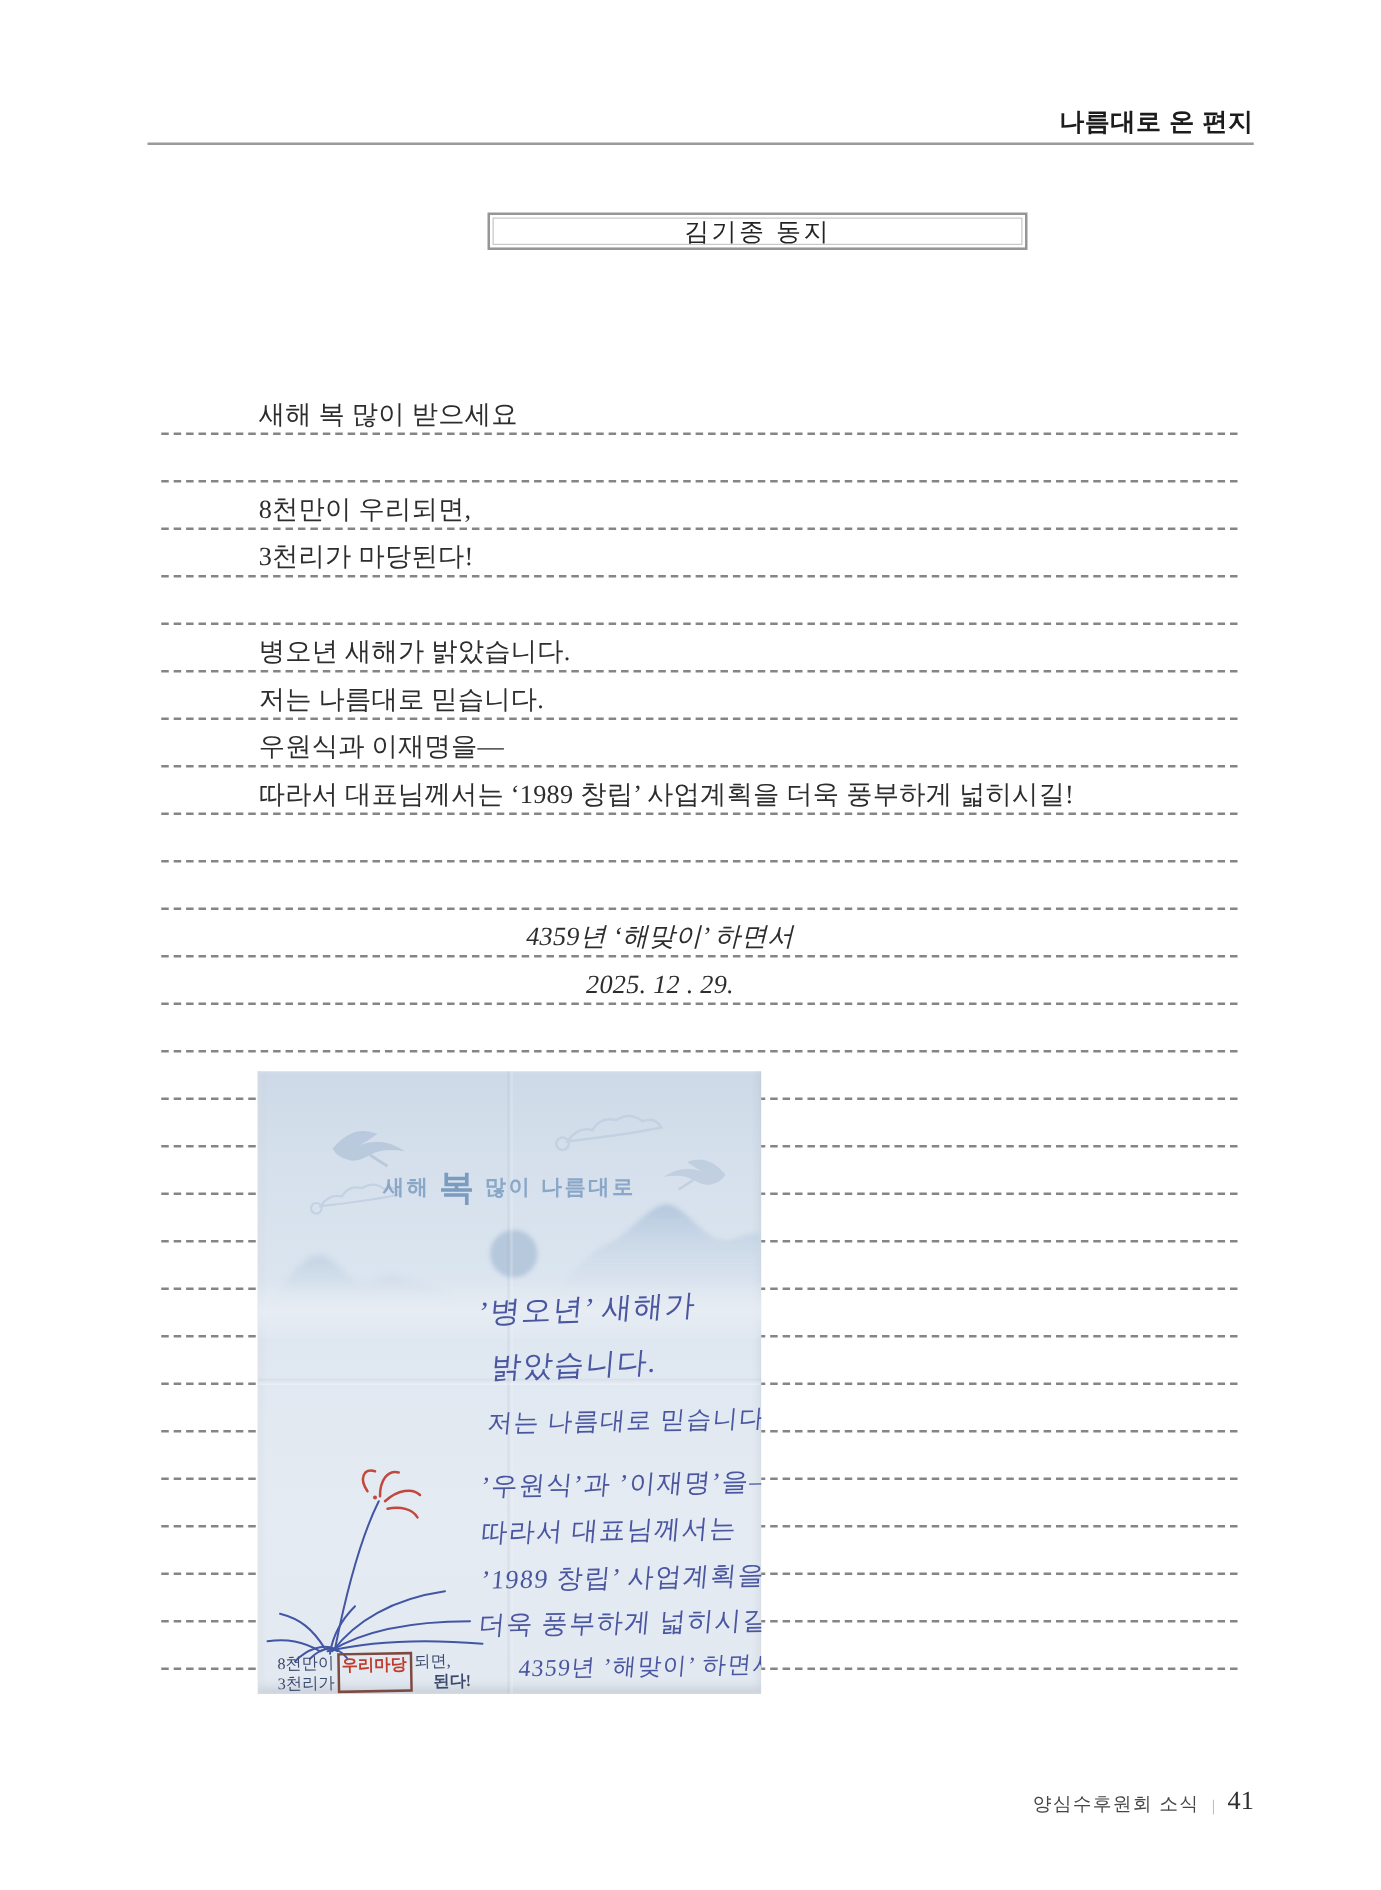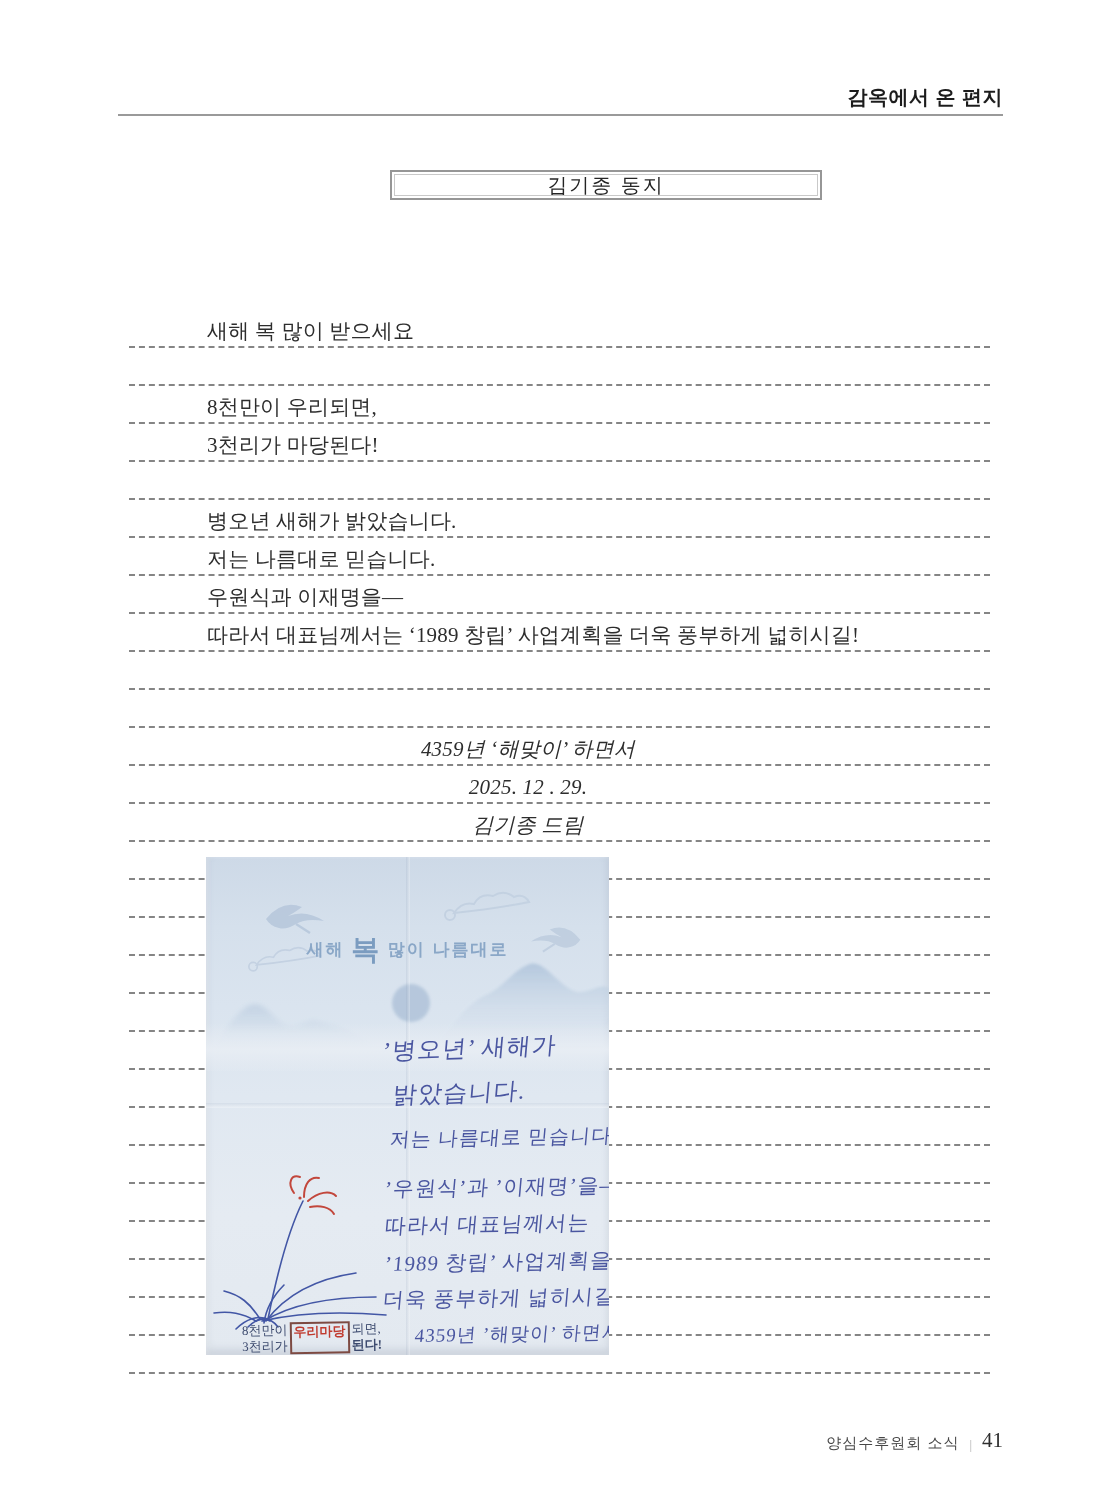--- a/index.html
+++ b/index.html
@@ -67,64 +67,63 @@
   .hl5{left:178px;top:359px;font-size:21px;}
   .hl6{left:178px;top:397px;font-size:21px;}
   .hl7{left:176px;top:433px;font-size:21px;}
   .hl8{left:208px;top:469px;font-size:19px;}
   .orchid{position:absolute;left:0;top:312px;}
   .anno{
     position:absolute;left:16px;bottom:1px;display:flex;align-items:stretch;
     font-size:13px;color:#3c4a6e;transform:rotate(-1deg);line-height:16px;
   }
   .anno-col{display:flex;flex-direction:column;}
-  .anno-col.pre{text-align:right;margin-left:20px;}
+  .anno-col.pre{text-align:right;}
   .anno-box{
     display:flex;flex-direction:row;border:2px solid #7d4a42;
     margin:0 2px;padding:0 2px;
   }
   .anno .red{color:#c03a2e;font-weight:bold;}
-  .anno .post2{font-weight:bold;}
+  .anno .post2{font-weight:bold;margin-left:15px;}
   
   .footer{
     position:absolute;top:1428px;right:102px;display:flex;align-items:flex-end;gap:10px;
   }
   .footer .newsletter{
     font-family:"Liberation Sans","DejaVu Sans",sans-serif;font-size:15px;color:#474747;letter-spacing:1px;
   }
   .footer .sep{font-size:13px;color:#b0b0b0;}
   .footer .pageno{font-size:21px;color:#2e2e2e;}
 </style>
 </head>
 <body>
 
 <div class="page">
 
-  <div class="header-title">감옥에서 온 편지</div>
+  <div class="header-title">나름대로 온 편지</div>
   <div class="header-rule"></div>
 
   <div class="title-box">
     <span>김기종 동지</span>
   </div>
 
   <div class="letter-lines">
       <div class="letter-row"><span>새해 복 많이 받으세요</span></div>
       <div class="letter-row"><span></span></div>
       <div class="letter-row"><span>8천만이 우리되면,</span></div>
       <div class="letter-row"><span>3천리가 마당된다!</span></div>
       <div class="letter-row"><span></span></div>
       <div class="letter-row"><span>병오년 새해가 밝았습니다.</span></div>
       <div class="letter-row"><span>저는 나름대로 믿습니다.</span></div>
       <div class="letter-row"><span>우원식과 이재명을—</span></div>
       <div class="letter-row"><span>따라서 대표님께서는 ‘1989 창립’ 사업계획을 더욱 풍부하게 넓히시길!</span></div>
       <div class="letter-row"><span></span></div>
       <div class="letter-row"><span></span></div>
       <div class="letter-row right"><span>4359년 ‘해맞이’ 하면서</span></div>
       <div class="letter-row right"><span>2025. 12 . 29.</span></div>
-      <div class="letter-row right"><span>김기종 드림</span></div>
       <div class="letter-row"><span></span></div>
       <div class="letter-row"><span></span></div>
       <div class="letter-row"><span></span></div>
       <div class="letter-row"><span></span></div>
       <div class="letter-row"><span></span></div>
       <div class="letter-row"><span></span></div>
       <div class="letter-row"><span></span></div>
       <div class="letter-row"><span></span></div>
       <div class="letter-row"><span></span></div>
       <div class="letter-row"><span></span></div>

